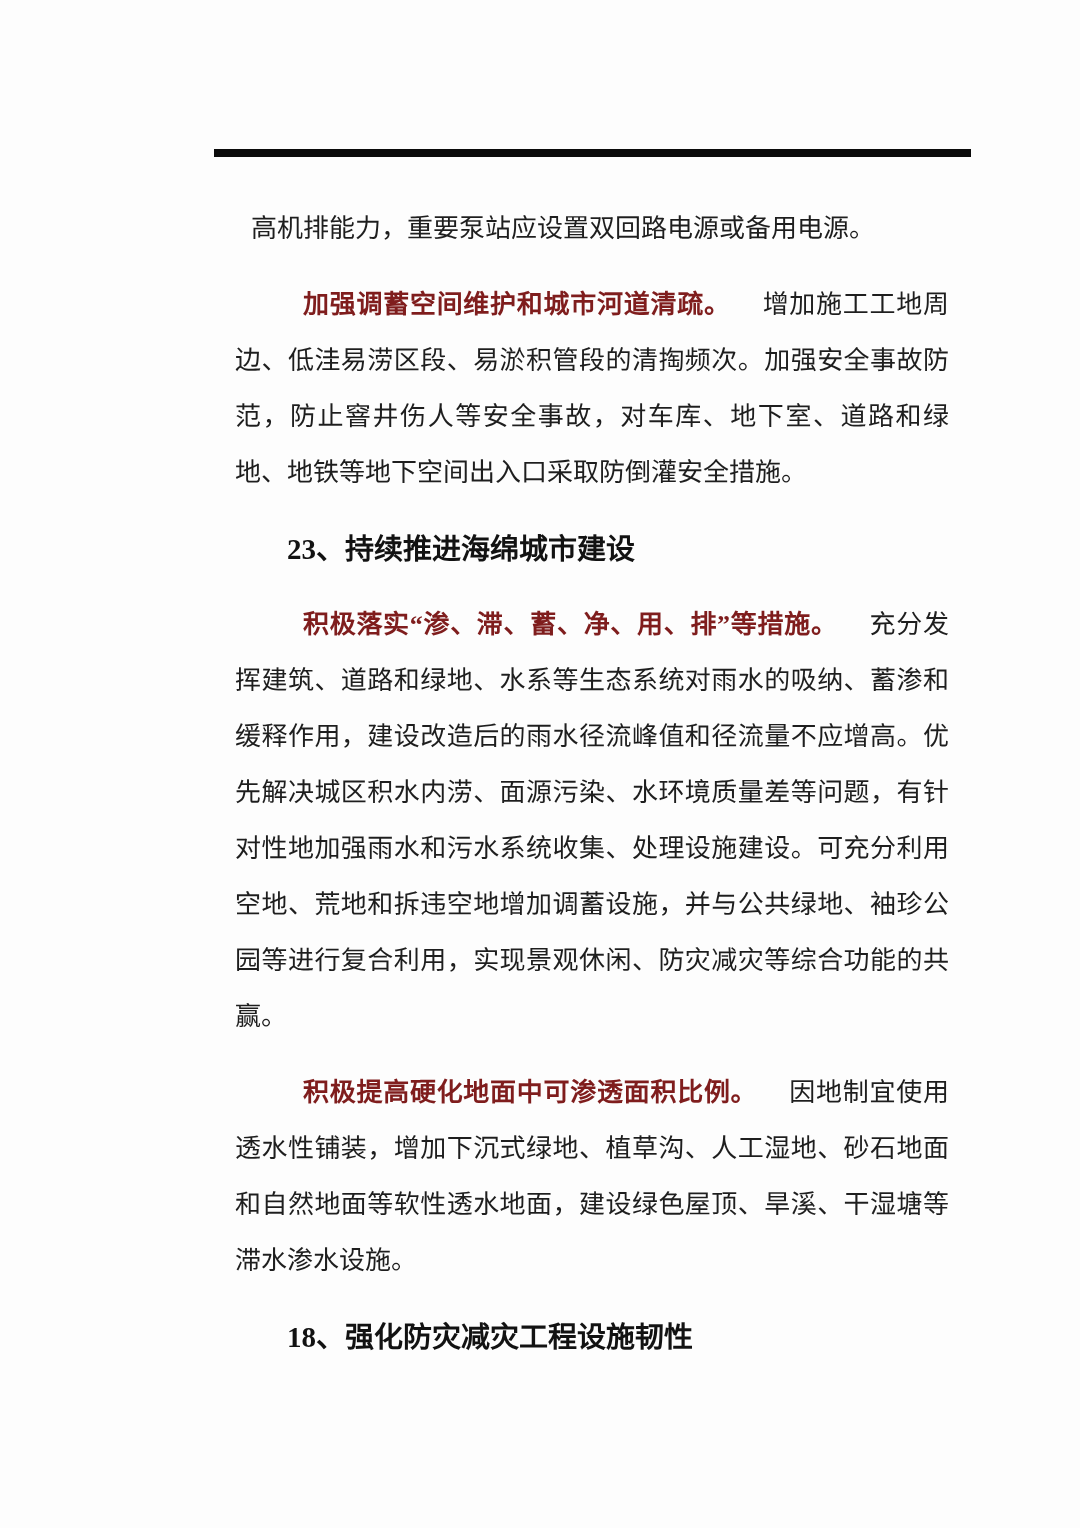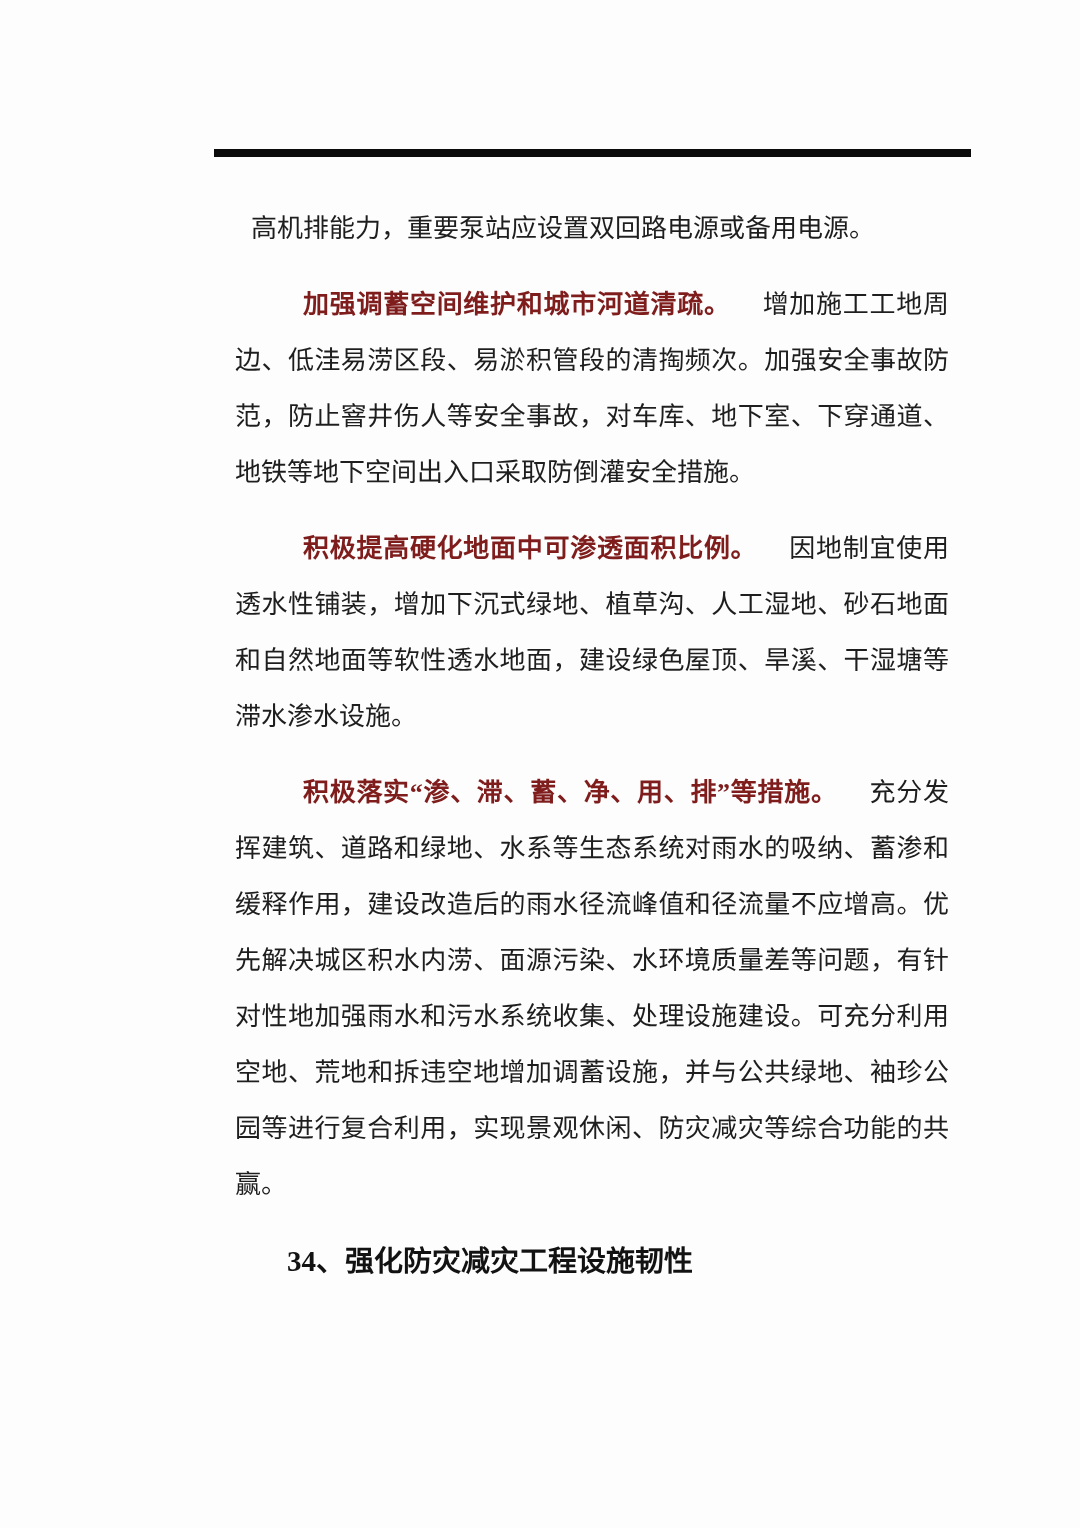--- a/index.html
+++ b/index.html
@@ -64,31 +64,32 @@
 
   <div class="header-rule"></div>
 
   <div class="content">
 
     <p class="para no-indent">
       <span>高机排能力，重要泵站应设置双回路电源或备用电源。</span>
     </p>
 
     <p class="para">
-      <span class="lead">加强调蓄空间维护和城市河道清疏。</span><span>增加施工工地周边、低洼易涝区段、易淤积管段的清掏频次。加强安全事故防范，防止窨井伤人等安全事故，对车库、地下室、下穿通道、地铁等地下空间出入口采取防倒灌安全措施。</span>
+      <span class="lead">加强调蓄空间维护和城市河道清疏。</span><span>增加施工工地周边、低洼易涝区段、易淤积管段的清掏频次。加强安全事故防范，防止窨井伤人等安全事故，对车库、地下室、道路和绿地、地铁等地下空间出入口采取防倒灌安全措施。</span>
     </p>
 
+    <h2 class="heading">23、持续推进海绵城市建设</h2>
+
+    <p class="para">
+      <span class="lead">积极落实“渗、滞、蓄、净、用、排”等措施。</span><span>充分发挥建筑、道路和绿地、水系等生态系统对雨水的吸纳、蓄渗和缓释作用，建设改造后的雨水径流峰值和径流量不应增高。优先解决城区积水内涝、面源污染、水环境质量差等问题，有针对性地加强雨水和污水系统收集、处理设施建设。可充分利用空地、荒地和拆违空地增加调蓄设施，并与公共绿地、袖珍公园等进行复合利用，实现景观休闲、防灾减灾等综合功能的共赢。</span>
+    </p>
 
     <p class="para">
       <span class="lead">积极提高硬化地面中可渗透面积比例。</span><span>因地制宜使用透水性铺装，增加下沉式绿地、植草沟、人工湿地、砂石地面和自然地面等软性透水地面，建设绿色屋顶、旱溪、干湿塘等滞水渗水设施。</span>
     </p>
 
-    <p class="para">
-      <span class="lead">积极落实“渗、滞、蓄、净、用、排”等措施。</span><span>充分发挥建筑、道路和绿地、水系等生态系统对雨水的吸纳、蓄渗和缓释作用，建设改造后的雨水径流峰值和径流量不应增高。优先解决城区积水内涝、面源污染、水环境质量差等问题，有针对性地加强雨水和污水系统收集、处理设施建设。可充分利用空地、荒地和拆违空地增加调蓄设施，并与公共绿地、袖珍公园等进行复合利用，实现景观休闲、防灾减灾等综合功能的共赢。</span>
-    </p>
-
-    <h2 class="heading">34、强化防灾减灾工程设施韧性</h2>
+    <h2 class="heading">18、强化防灾减灾工程设施韧性</h2>
 
 
   </div>
 
 
 </div>
 
 </body></html>

